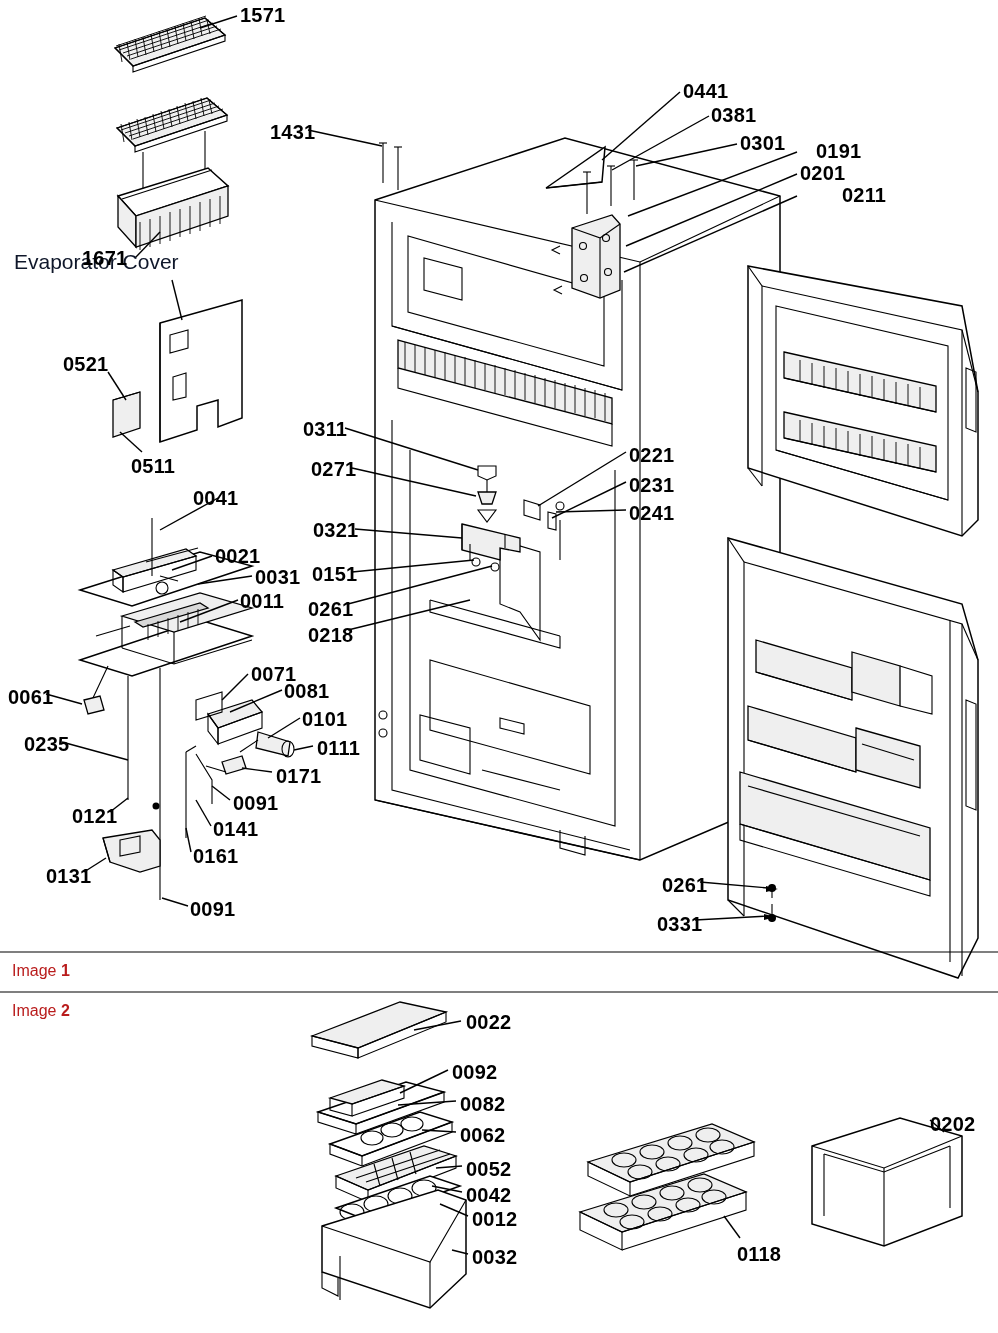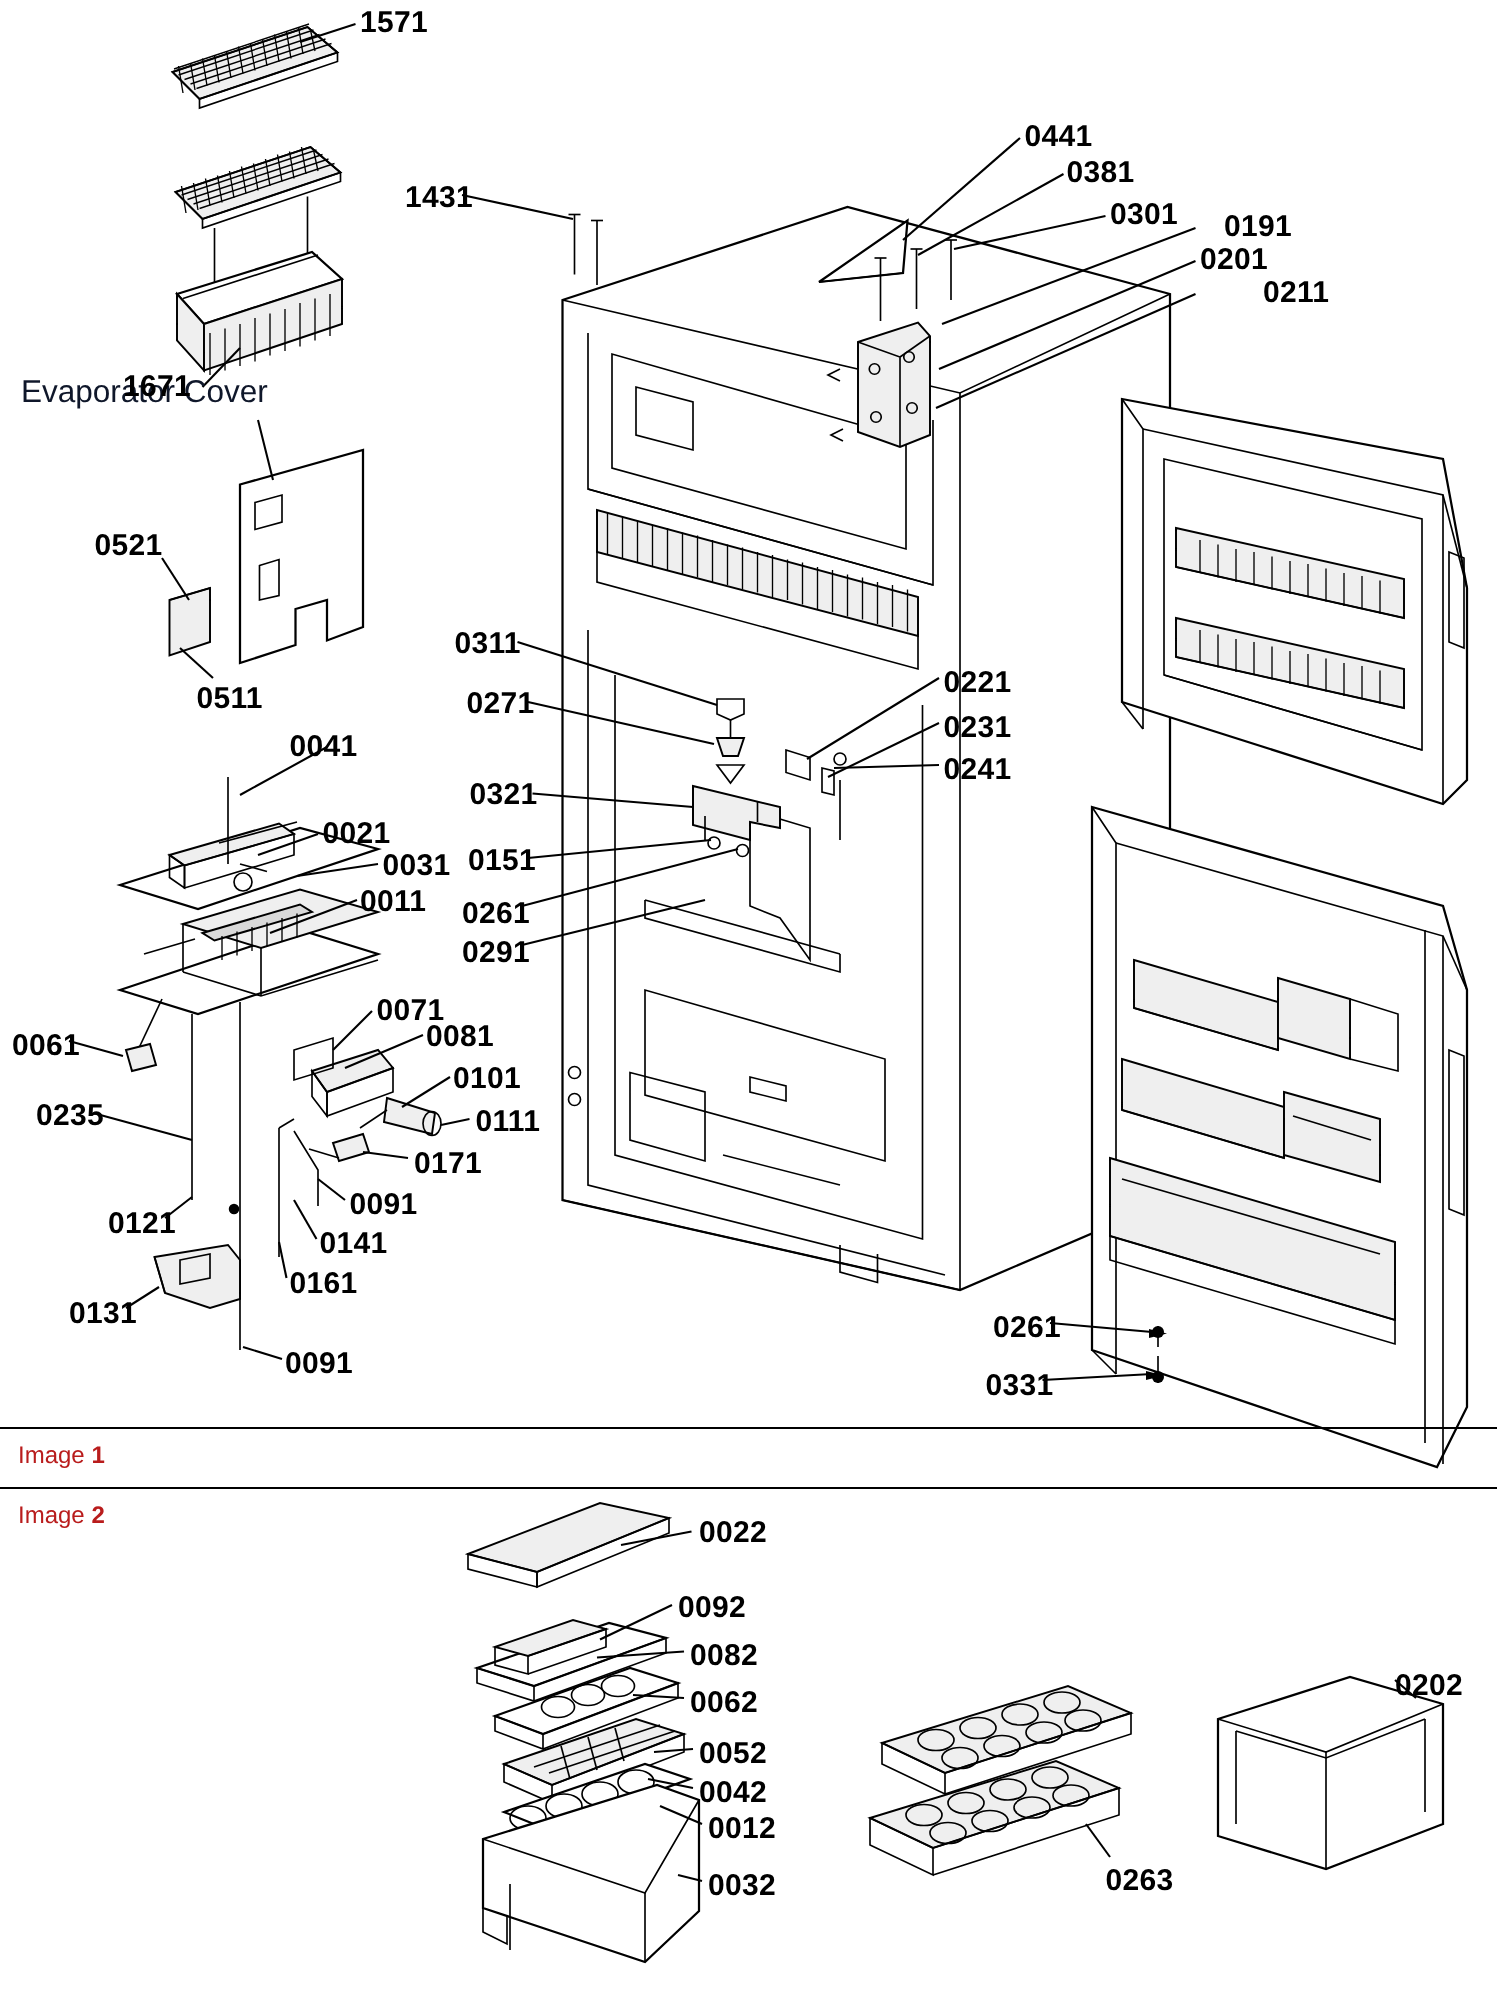--- a/index.html
+++ b/index.html
@@ -576,21 +576,21 @@
   <div class="callout" style="left:629px; top:444px;">0221</div>
   <div class="callout" style="left:629px; top:474px;">0231</div>
   <div class="callout" style="left:629px; top:502px;">0241</div>
   <div class="callout" style="left:193px; top:487px;">0041</div>
   <div class="callout" style="left:313px; top:519px;">0321</div>
   <div class="callout" style="left:215px; top:545px;">0021</div>
   <div class="callout" style="left:255px; top:566px;">0031</div>
   <div class="callout" style="left:312px; top:563px;">0151</div>
   <div class="callout" style="left:240px; top:590px;">0011</div>
   <div class="callout" style="left:308px; top:598px;">0261</div>
-  <div class="callout" style="left:308px; top:624px;">0291</div>
+  <div class="callout" style="left:308px; top:624px;">0218</div>
   <div class="callout" style="left:251px; top:663px;">0071</div>
   <div class="callout" style="left:284px; top:680px;">0081</div>
   <div class="callout" style="left:302px; top:708px;">0101</div>
   <div class="callout" style="left:317px; top:737px;">0111</div>
   <div class="callout" style="left:276px; top:765px;">0171</div>
   <div class="callout" style="left:8px;   top:686px;">0061</div>
   <div class="callout" style="left:24px;  top:733px;">0235</div>
   <div class="callout" style="left:233px; top:792px;">0091</div>
   <div class="callout" style="left:213px; top:818px;">0141</div>
   <div class="callout" style="left:72px;  top:805px;">0121</div>
@@ -601,21 +601,21 @@
   <div class="callout" style="left:657px; top:913px;">0331</div>
 
   <div class="callout" style="left:466px; top:1011px;">0022</div>
   <div class="callout" style="left:452px; top:1061px;">0092</div>
   <div class="callout" style="left:460px; top:1093px;">0082</div>
   <div class="callout" style="left:460px; top:1124px;">0062</div>
   <div class="callout" style="left:466px; top:1158px;">0052</div>
   <div class="callout" style="left:466px; top:1184px;">0042</div>
   <div class="callout" style="left:472px; top:1208px;">0012</div>
   <div class="callout" style="left:472px; top:1246px;">0032</div>
-  <div class="callout" style="left:737px; top:1243px;">0263</div>
+  <div class="callout" style="left:737px; top:1243px;">0118</div>
   <div class="callout" style="left:930px; top:1113px;">0202</div>
 
   <div class="panel-label" style="left:12px; top:962px;">
     <span>Image</span>
     <b>1</b>
   </div>
   <div class="panel-label" style="left:12px; top:1002px;">
     <span>Image</span>
     <b>2</b>
   </div>

